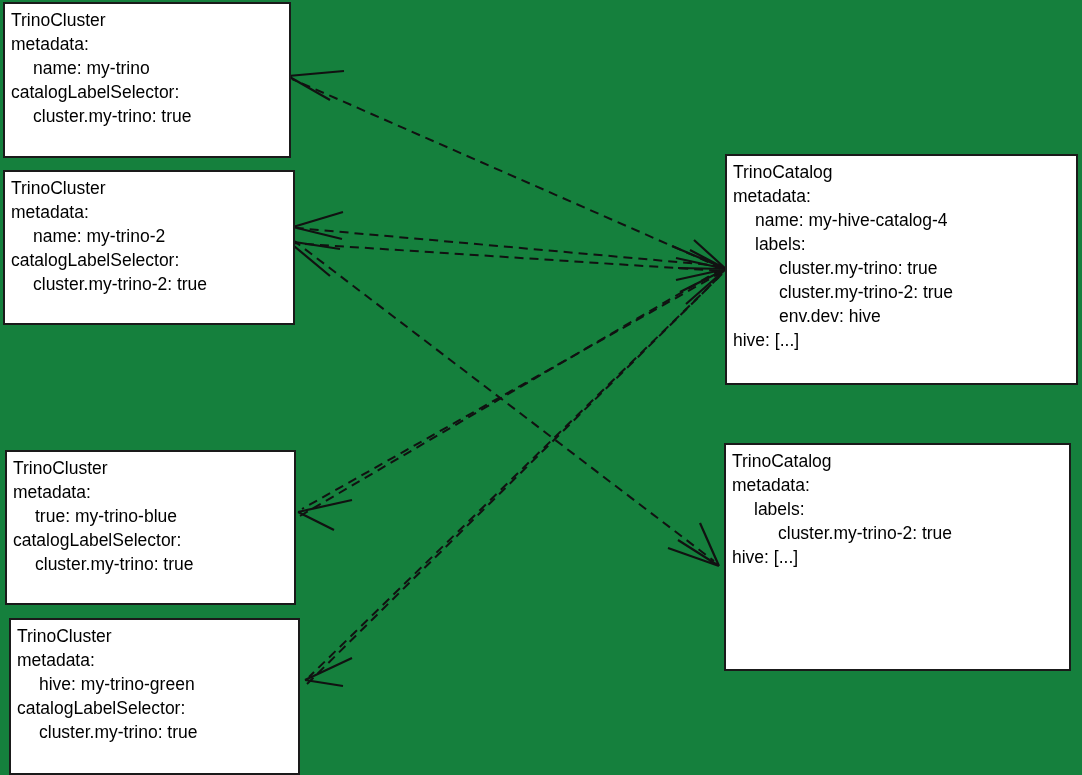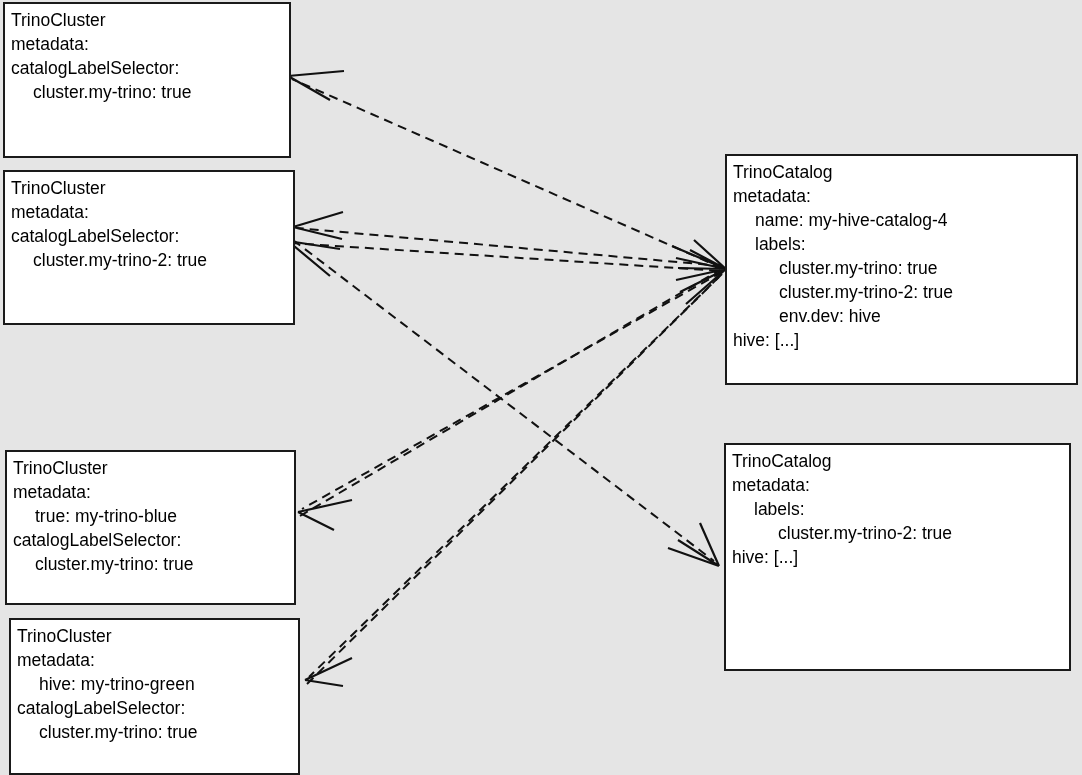--- a/index.html
+++ b/index.html
@@ -4,21 +4,21 @@
 <style>
   html, body {
     margin: 0;
     padding: 0;
     background: #ffffff;
   }
   #canvas {
     position: relative;
     width: 1082px;
     height: 775px;
-    background: #e5e5e5;
+    background: #15803d;
     overflow: hidden;
     font-family: "Liberation Sans", sans-serif;
   }
   .node {
     position: absolute;
     box-sizing: border-box;
     border: 2px solid #1a1a1a;
     background: #ffffff;
     padding: 4px 6px 0 6px;
     z-index: 2;
@@ -83,27 +83,29 @@
              M 726,269 L 676,280 M 726,269 L 680,292 M 726,269 L 686,304
              M 726,269 L 694,240 M 726,269 L 690,250"></path>
 
     <path class="edge" d="M 293,240 L 714,561"></path>
     <path class="head" d="M 719,566 L 668,548 M 719,566 L 700,523 M 719,566 L 678,540"></path>
   </svg>
 
   <div class="node" style="left:3px; top:2px; width:288px; height:156px;">
     <div class="line">TrinoCluster</div>
     <div class="line">metadata:</div>
+    <div class="line indent1">name: my-trino</div>
     <div class="line">catalogLabelSelector:</div>
     <div class="line indent1">cluster.my-trino: true</div>
   </div>
 
   <div class="node" style="left:3px; top:170px; width:292px; height:155px;">
     <div class="line">TrinoCluster</div>
     <div class="line">metadata:</div>
+    <div class="line indent1">name: my-trino-2</div>
     <div class="line">catalogLabelSelector:</div>
     <div class="line indent1">cluster.my-trino-2: true</div>
   </div>
 
   <div class="node" style="left:5px; top:450px; width:291px; height:155px;">
     <div class="line">TrinoCluster</div>
     <div class="line">metadata:</div>
     <div class="line indent1">true: my-trino-blue</div>
     <div class="line">catalogLabelSelector:</div>
     <div class="line indent1">cluster.my-trino: true</div>

